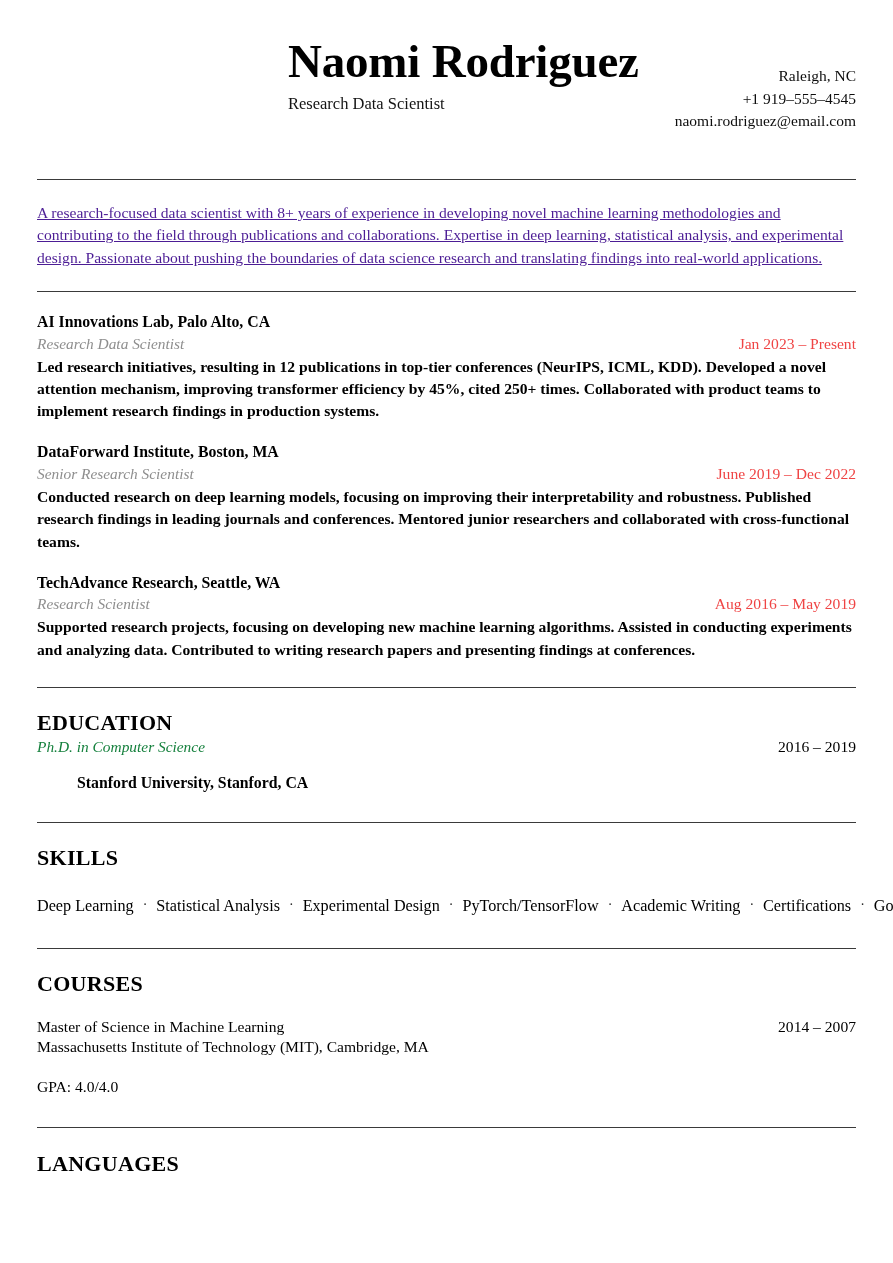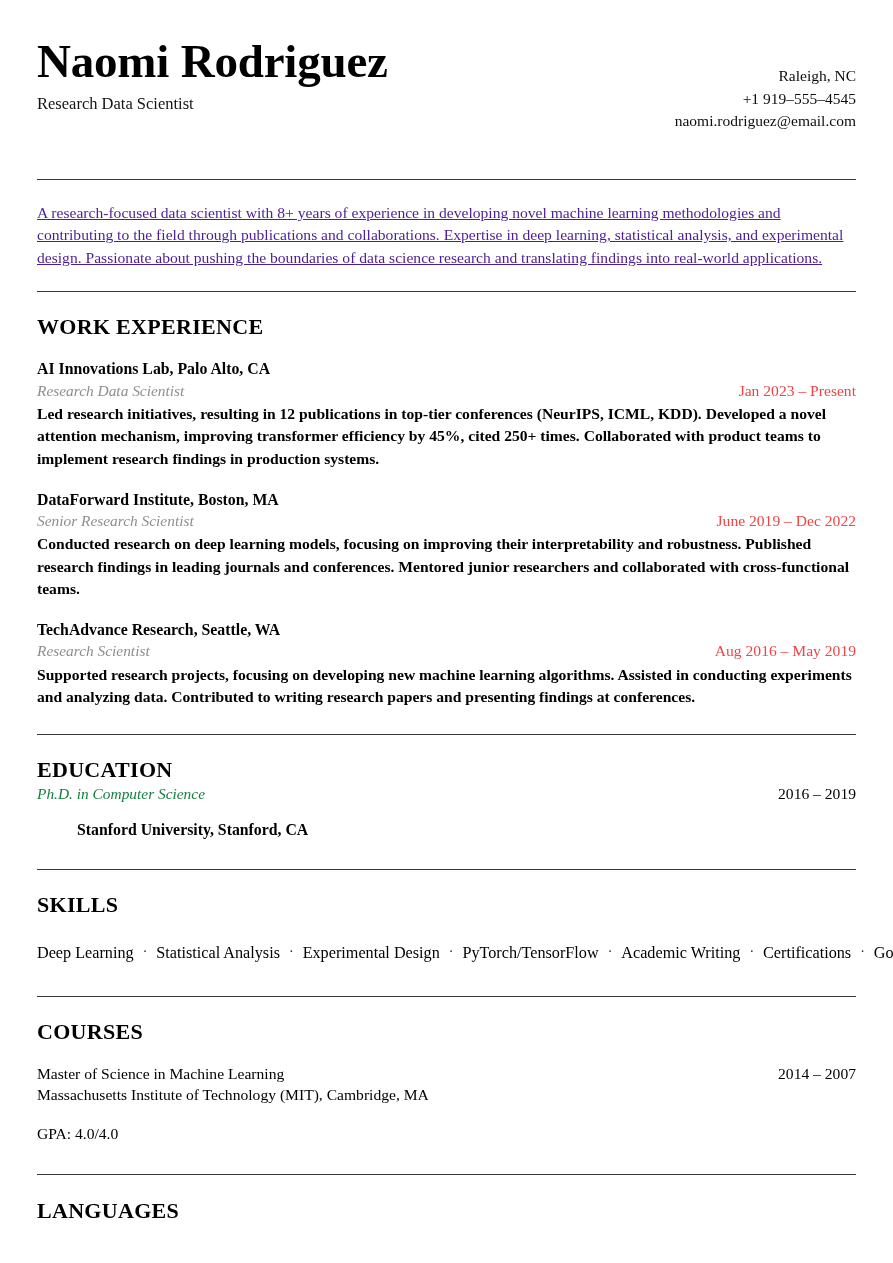--- a/index.html
+++ b/index.html
@@ -19,21 +19,21 @@
     background: #ffffff;
     box-sizing: border-box;
     padding: 0 37px;
     overflow: hidden;
   }
 
   
   .header {
     display: flex;
     align-items: flex-start;
-    justify-content: space-between;
+    justify-content: flex-end;
     padding-top: 38px;
   }
   .header-left { flex: 0 1 auto; }
   .full-name {
     font-size: 47px;
     font-weight: 700;
     line-height: 1.02;
     letter-spacing: -0.2px;
     margin: 0;
     white-space: nowrap;
@@ -203,21 +203,20 @@
       <div>naomi.rodriguez@email.com</div>
     </div>
   </div>
 
   <hr class="rule rule-header">
 
   <div class="summary">A research-focused data scientist with 8+ years of experience in developing novel machine learning methodologies and contributing to the field through publications and collaborations. Expertise in deep learning, statistical analysis, and experimental design. Passionate about pushing the boundaries of data science research and translating findings into real-world applications.</div>
 
   <hr class="rule rule-summary">
 
-  <h2 class="section-title">WORK EXPERIENCE</h2>
 
   <div class="job">
     <div class="job-org">AI Innovations Lab, Palo Alto, CA</div>
     <div class="job-line">
       <span class="job-title">Research Data Scientist</span>
       <span class="job-dates">Jan 2023 – Present</span>
     </div>
     <div class="job-desc">Led research initiatives, resulting in 12 publications in top-tier conferences (NeurIPS, ICML, KDD). Developed a novel attention mechanism, improving transformer efficiency by 45%, cited 250+ times. Collaborated with product teams to implement research findings in production systems.</div>
   </div>
 

